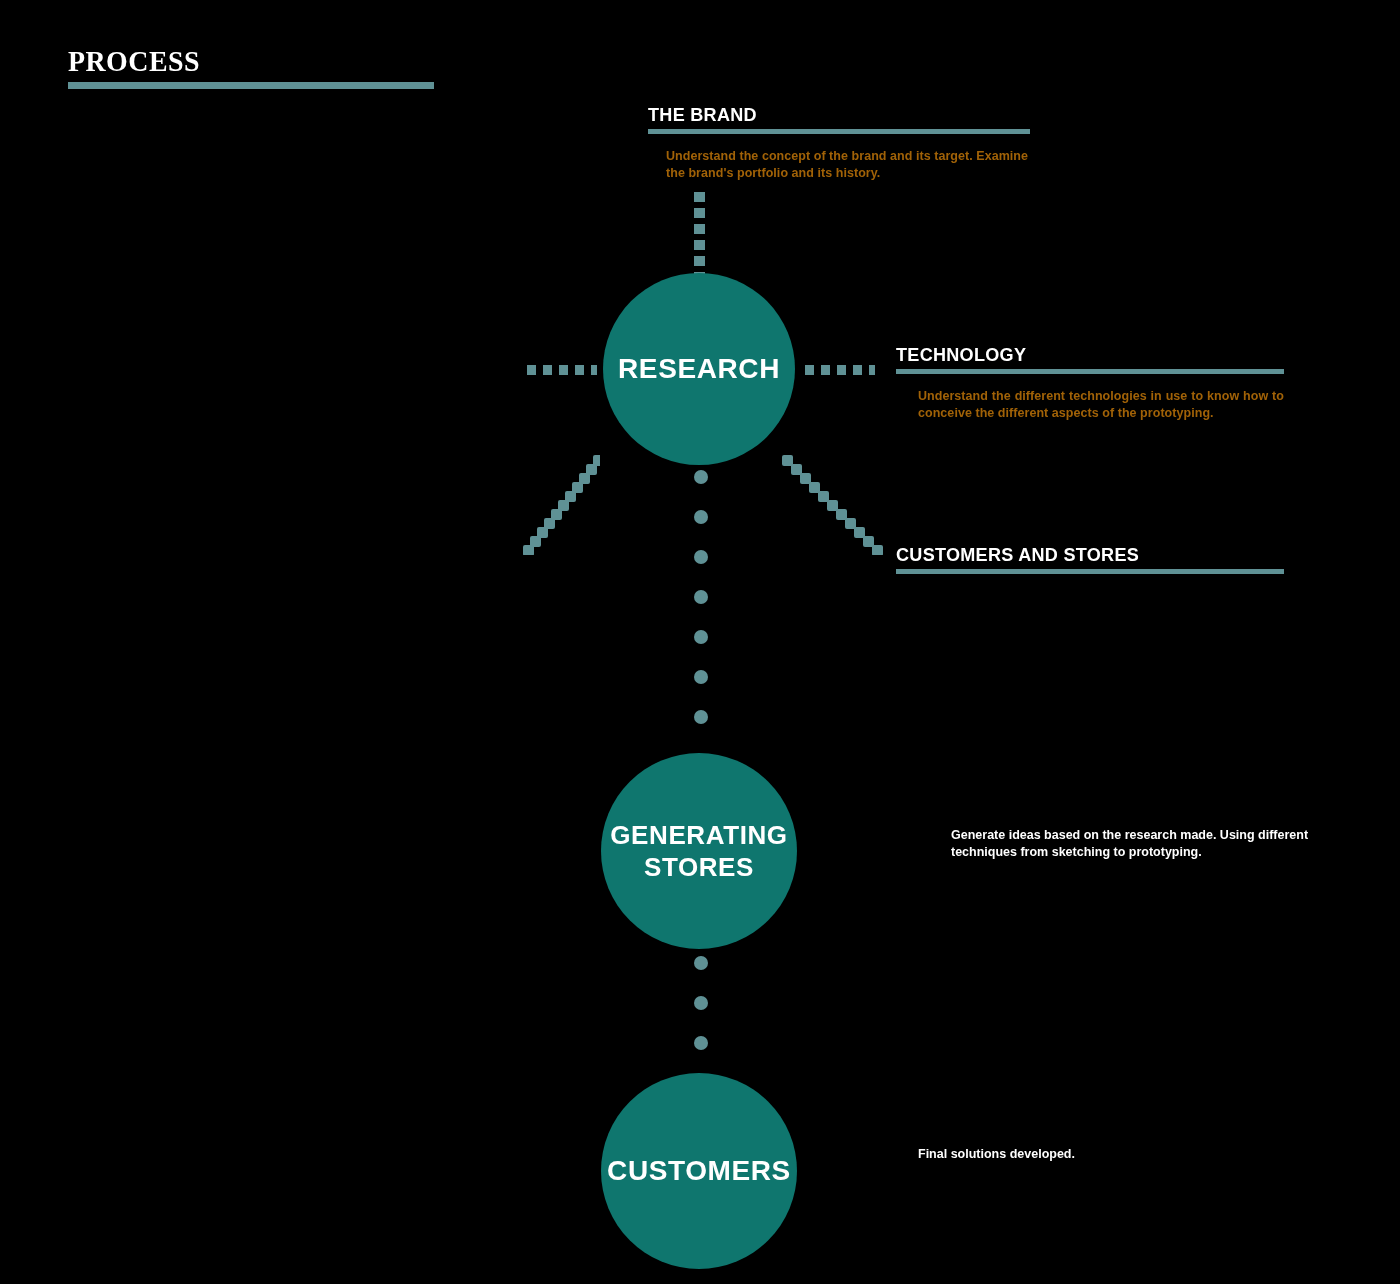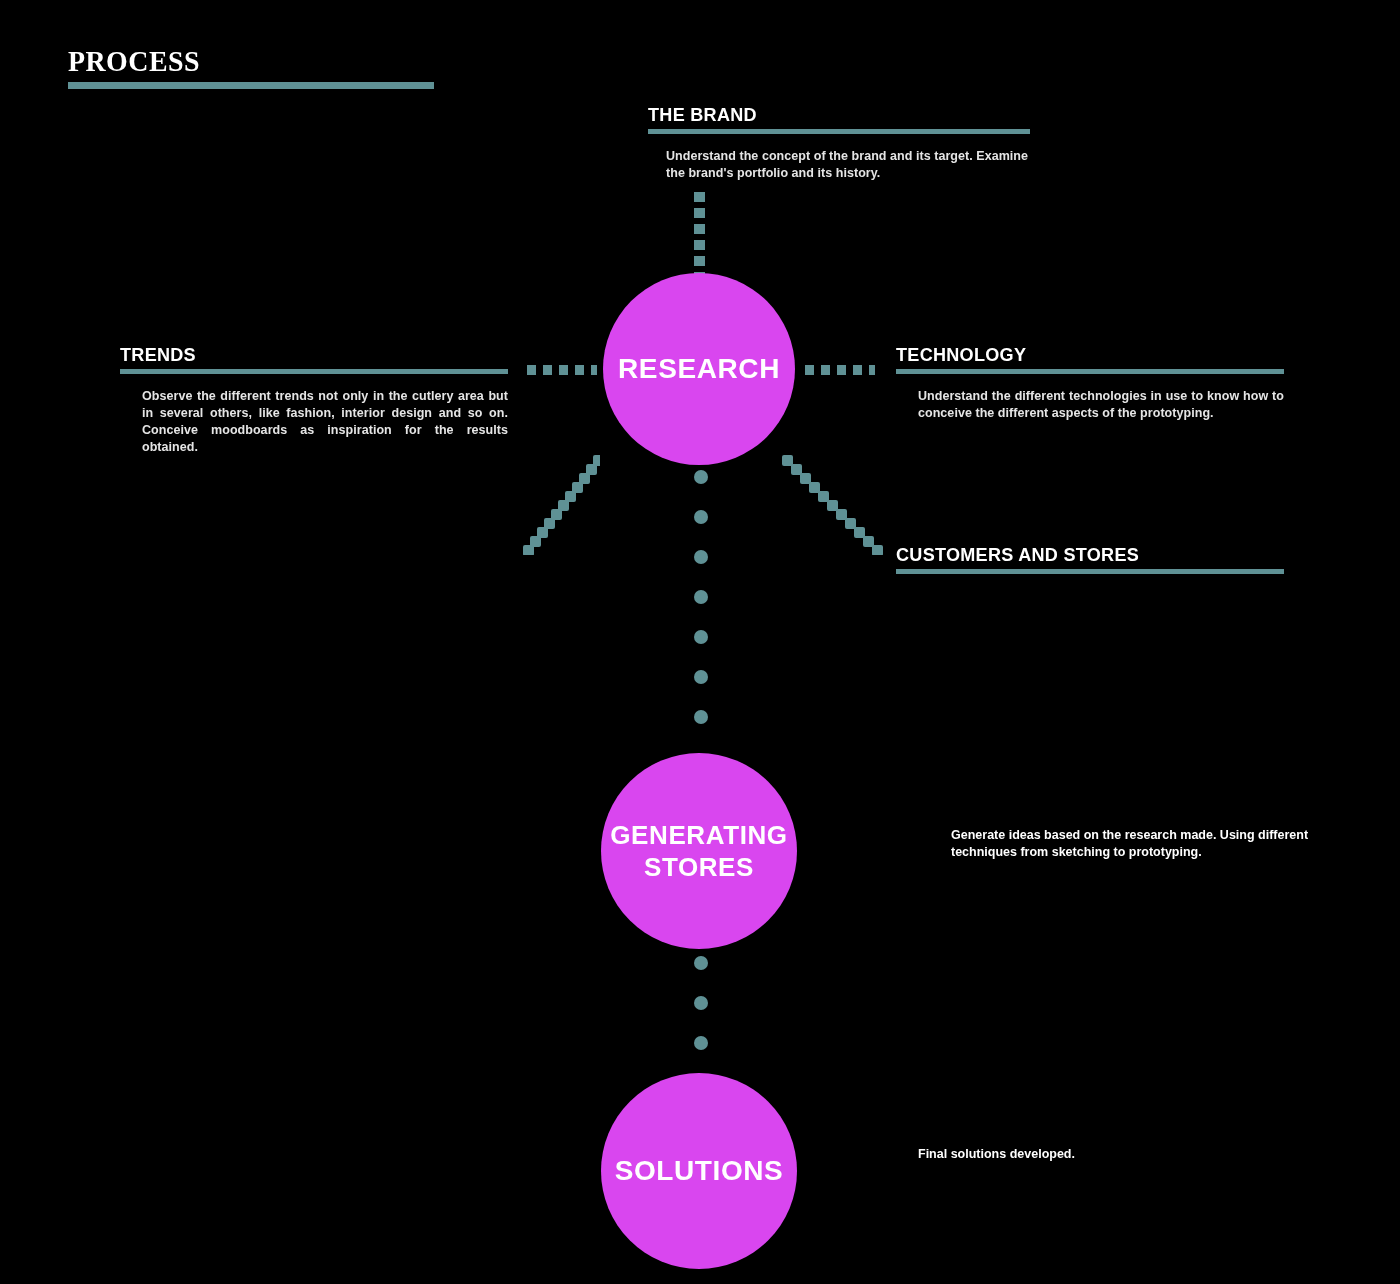--- a/index.html
+++ b/index.html
@@ -64,21 +64,21 @@
     margin-top: 3px;
     height: 5px;
     background: #5f9195;
     width: 100%;
   }
   .section-body {
     margin-top: 14px;
     font-size: 12.5px;
     font-weight: bold;
     line-height: 17px;
-    color: #e5e5e5;
+    color: #a16207;
     text-align: justify;
     letter-spacing: 0.05px;
   }
   .section-body.pad-left {
     padding-left: 22px;
   }
   .section-body.no-justify {
     text-align: left;
   }
 
@@ -101,21 +101,21 @@
     color: #ffffff;
     text-align: left;
   }
   #note-ideas     { left: 907px; top: 827px;  width: 372px; margin-left: 44px; }
   #note-solutions { left: 918px; top: 1146px; width: 372px; }
 
   
   .node-circle {
     position: absolute;
     border-radius: 50%;
-    background: #d946ef;
+    background: #0f766e;
     display: flex;
     align-items: center;
     justify-content: center;
     text-align: center;
     color: #ffffff;
     font-weight: bold;
     letter-spacing: 0.6px;
   }
   #circle-research {
     left: 603px; top: 273px;
@@ -212,25 +212,20 @@
     <div class="page-title">PROCESS</div>
     <div class="page-title-rule"></div>
   </div>
 
   <div class="section" id="sec-brand">
     <div class="section-heading">THE BRAND</div>
     <div class="section-rule"></div>
     <div class="section-body">Understand the concept of the brand and its target. Examine the brand's portfolio and its history.</div>
   </div>
 
-  <div class="section" id="sec-trends">
-    <div class="section-heading">TRENDS</div>
-    <div class="section-rule"></div>
-    <div class="section-body pad-left">Observe the different trends not only in the cutlery area but in several others, like fashion, interior design and so on. Conceive moodboards as inspiration for the results obtained.</div>
-  </div>
 
 
   <div class="section" id="sec-tech">
     <div class="section-heading">TECHNOLOGY</div>
     <div class="section-rule"></div>
     <div class="section-body pad-left">Understand the different technologies in use to know how to conceive the different aspects of the prototyping.</div>
   </div>
 
   <div class="section" id="sec-custom">
     <div class="section-heading">CUSTOMERS AND STORES</div>
@@ -298,16 +293,16 @@
 
   <div class="node-circle" id="circle-research">
     <span>RESEARCH</span>
   </div>
 
   <div class="node-circle" id="circle-ideas">
     <span>GENERATING STORES</span>
   </div>
 
   <div class="node-circle" id="circle-solutions">
-    <span>SOLUTIONS</span>
+    <span>CUSTOMERS</span>
   </div>
 
 </div>
 
 </body></html>

